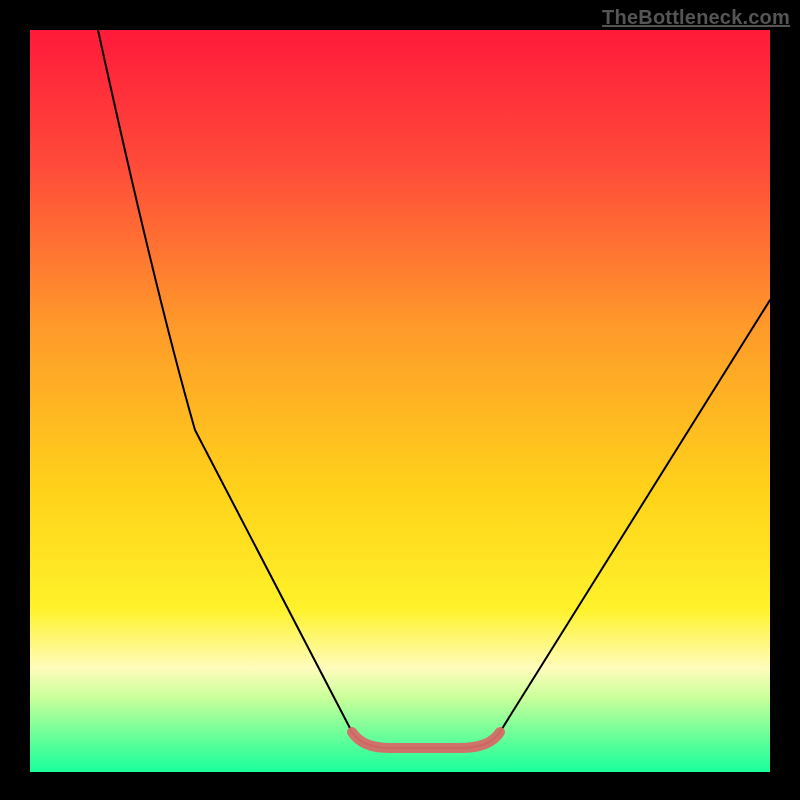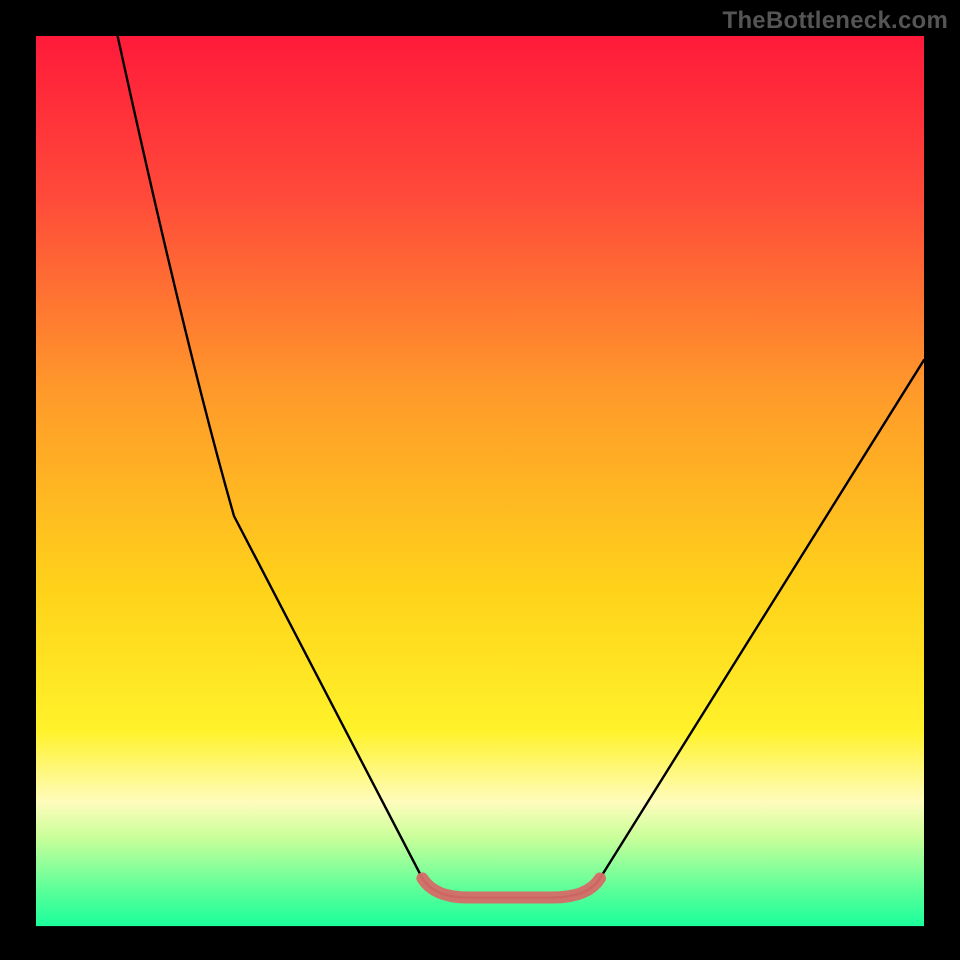--- a/index.html
+++ b/index.html
@@ -19,20 +19,21 @@
   }
   .watermark {
     position: absolute;
     top: 6px;
     right: 10px;
     color: #555;
     font-size: 20px;
     font-weight: 600;
     letter-spacing: 0.2px;
     z-index: 10;
+    text-decoration: underline;
   }
   .plot-area {
     position: absolute;
     left: 30px;
     top: 30px;
     width: 740px;
     height: 742px;
     overflow: hidden;
   }
   .plot-area svg {

